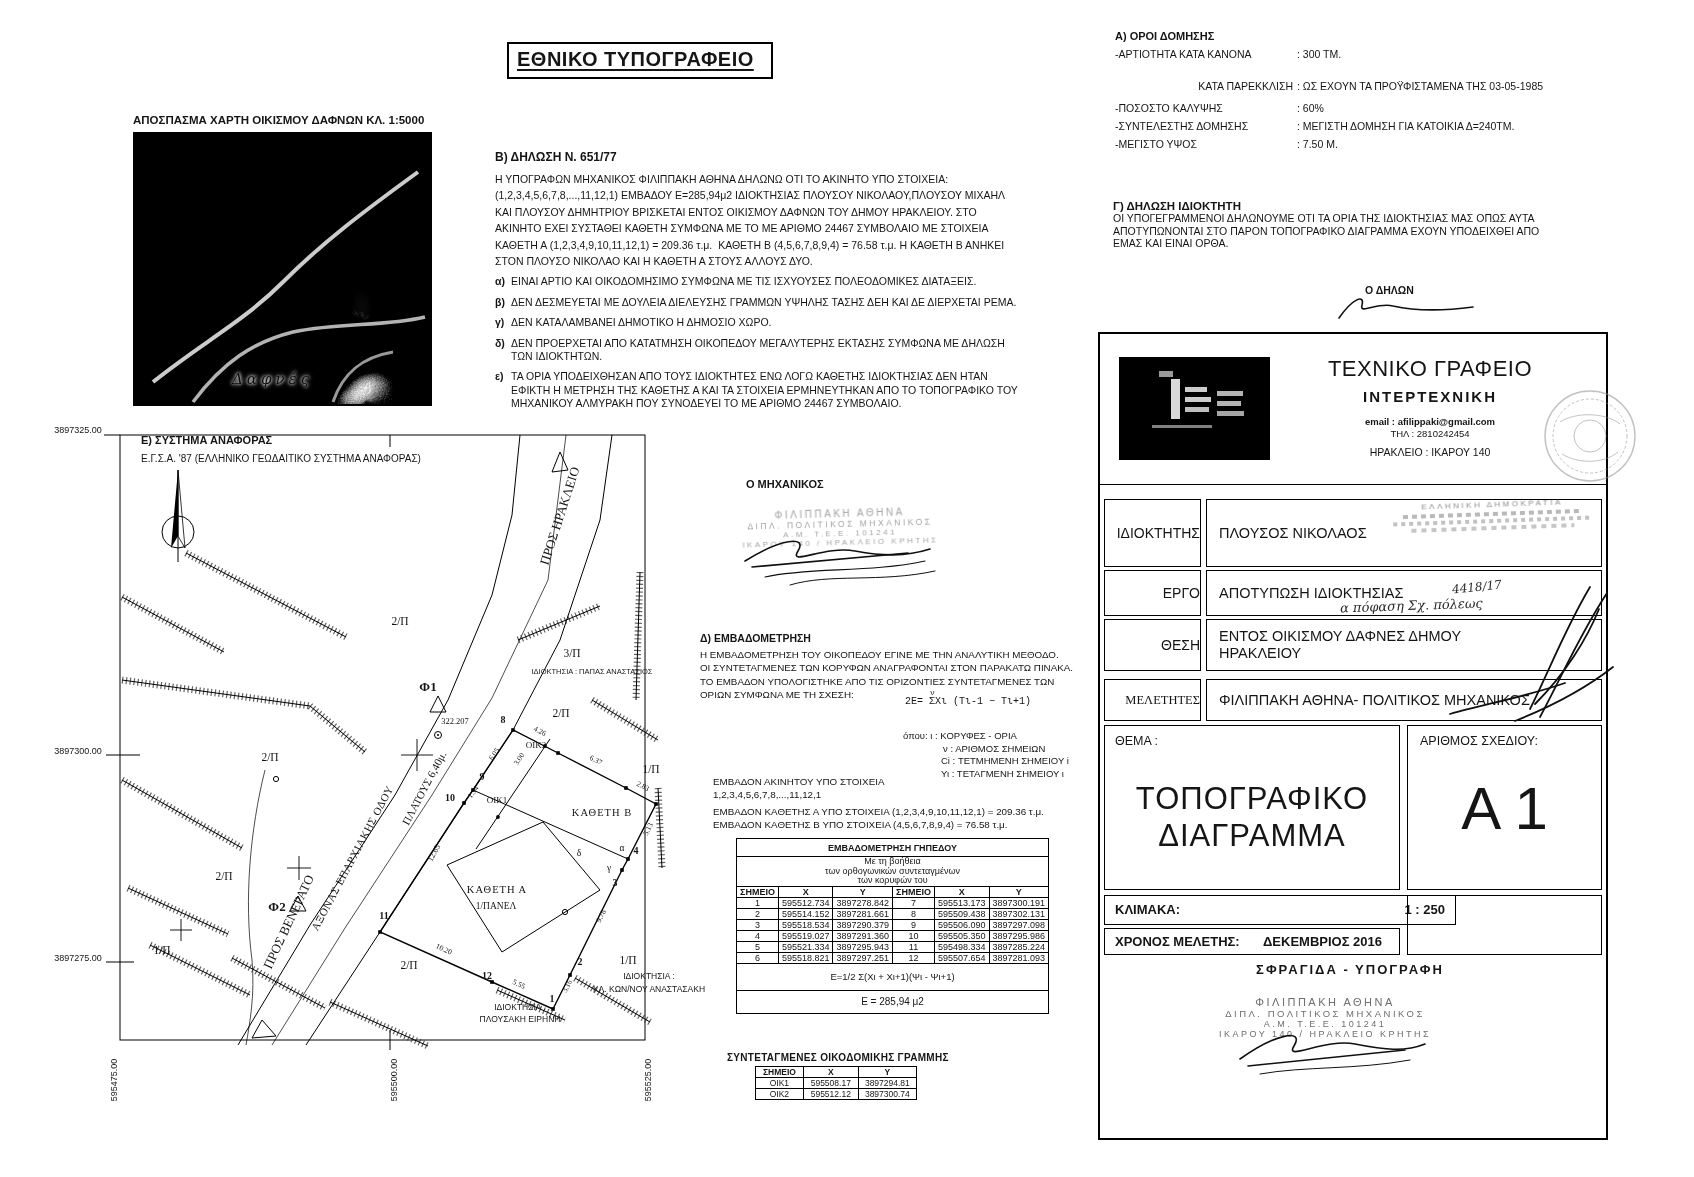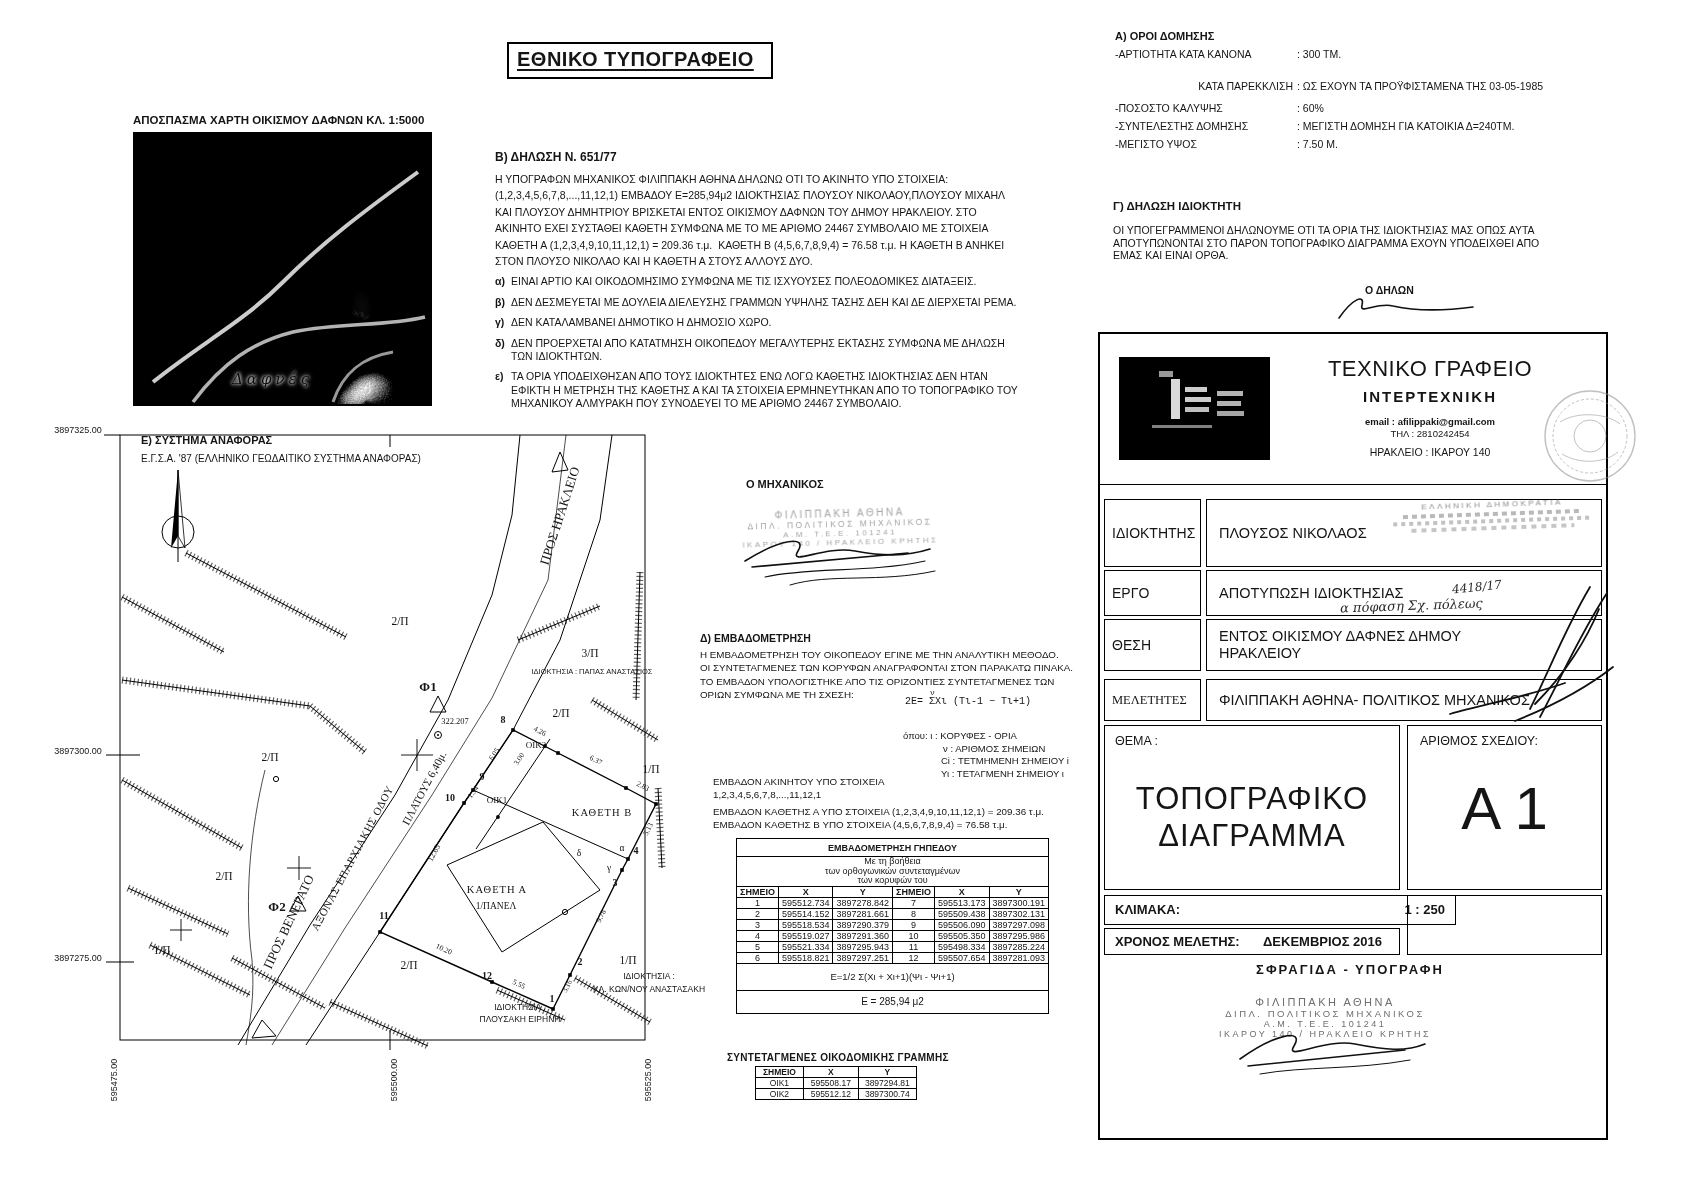--- a/index.html
+++ b/index.html
@@ -27,21 +27,21 @@
   .trow .lab{display:inline-block;width:182px;}
   .trow.r .lab{text-align:right;padding-right:4px;width:178px;}
   
   table.dt{border-collapse:collapse;background:#fff;margin-left:18px;}
   table.dt td,table.dt th{border:1.2px solid #000;font-size:9px;padding:0 3px;text-align:center;}
   .at-title{font-size:10.5px;font-weight:bold;height:17px;}
   .at-help{font-size:8px;line-height:9.5px;padding:2px 0;}
   
   .tb{position:absolute;left:1098px;top:332px;width:510px;height:808px;border:2.5px solid #000;box-sizing:border-box;background:#fff;}
   .tb .cell{position:absolute;border:1.5px solid #000;box-sizing:border-box;}
-  .tb .lab-cell{font-size:14px;display:flex;align-items:center;padding-left:7px;}
+  .tb .lab-cell{font-size:14px;display:flex;align-items:center;padding-left:7px;justify-content:flex-end;}
   .tb .val-cell{font-size:14.5px;display:flex;align-items:center;padding-left:12px;line-height:17px;}
   .stampline{color:#6e6e6e;letter-spacing:2.5px;filter:blur(.3px);}
   .fadedline{color:#8d8d8d;letter-spacing:2.5px;filter:blur(.45px);}
   .hand{font-family:"DejaVu Serif",serif;font-style:italic;color:#2a2a2a;}
   
   svg .thin{stroke:#000;stroke-width:1;fill:none;}
   svg .thin7{stroke:#000;stroke-width:.7;fill:none;}
   svg .thick{stroke:#000;stroke-width:1.4;fill:none;}
   svg .hl{stroke:#3c3c3c;stroke-width:7;stroke-dasharray:1.2 2.7;opacity:.8;fill:none;}
   svg .sig{stroke:#101010;stroke-width:1.6;fill:none;stroke-linecap:round;}
@@ -106,21 +106,21 @@
       </div>
     <div class="item">
         <span class="bu">ε)</span>
         <span>ΤΑ ΟΡΙΑ ΥΠΟΔΕΙΧΘΗΣΑΝ ΑΠΟ ΤΟΥΣ ΙΔΙΟΚΤΗΤΕΣ ΕΝΩ ΛΟΓΩ ΚΑΘΕΤΗΣ ΙΔΙΟΚΤΗΣΙΑΣ ΔΕΝ ΗΤΑΝ ΕΦΙΚΤΗ Η ΜΕΤΡΗΣΗ ΤΗΣ ΚΑΘΕΤΗΣ Α ΚΑΙ ΤΑ ΣΤΟΙΧΕΙΑ ΕΡΜΗΝΕΥΤΗΚΑΝ ΑΠΟ ΤΟ ΤΟΠΟΓΡΑΦΙΚΟ ΤΟΥ ΜΗΧΑΝΙΚΟΥ ΑΛΜΥΡΑΚΗ ΠΟΥ ΣΥΝΟΔΕΥΕΙ ΤΟ ΜΕ ΑΡΙΘΜΟ 24467 ΣΥΜΒΟΛΑΙΟ.</span>
       </div>
   </div>
 </div>
 
 <div class="abs" style="left:1113px;top:200px;width:432px;">
   <div class="b" style="font-size:11.5px;">Γ) ΔΗΛΩΣΗ ΙΔΙΟΚΤΗΤΗ</div>
-  <div style="font-size:10.5px;line-height:12.6px;margin-top:12px;">ΟΙ ΥΠΟΓΕΓΡΑΜΜΕΝΟΙ ΔΗΛΩΝΟΥΜΕ ΟΤΙ ΤΑ ΟΡΙΑ ΤΗΣ ΙΔΙΟΚΤΗΣΙΑΣ ΜΑΣ ΟΠΩΣ ΑΥΤΑ ΑΠΟΤΥΠΩΝΟΝΤΑΙ ΣΤΟ ΠΑΡΟΝ ΤΟΠΟΓΡΑΦΙΚΟ ΔΙΑΓΡΑΜΜΑ ΕΧΟΥΝ ΥΠΟΔΕΙΧΘΕΙ ΑΠΟ ΕΜΑΣ ΚΑΙ ΕΙΝΑΙ ΟΡΘΑ.</div>
+  <div style="font-size:10.5px;line-height:12.6px;margin-top:0;">ΟΙ ΥΠΟΓΕΓΡΑΜΜΕΝΟΙ ΔΗΛΩΝΟΥΜΕ ΟΤΙ ΤΑ ΟΡΙΑ ΤΗΣ ΙΔΙΟΚΤΗΣΙΑΣ ΜΑΣ ΟΠΩΣ ΑΥΤΑ ΑΠΟΤΥΠΩΝΟΝΤΑΙ ΣΤΟ ΠΑΡΟΝ ΤΟΠΟΓΡΑΦΙΚΟ ΔΙΑΓΡΑΜΜΑ ΕΧΟΥΝ ΥΠΟΔΕΙΧΘΕΙ ΑΠΟ ΕΜΑΣ ΚΑΙ ΕΙΝΑΙ ΟΡΘΑ.</div>
   <span class="abs b" style="left:252px;top:84px;font-size:10.5px;">Ο ΔΗΛΩΝ</span>
   <svg class="abs" style="left:218px;top:92px;" width="150" height="35">
     <path class="sig" d="M8,26 C22,6 34,2 31,13 C28,23 46,10 62,14 C80,18 104,20 142,15"></path>
   </svg>
 </div>
 
 <div class="tb">
 
   <svg class="abs" style="left:19px;top:23px;" width="151" height="103">
     <rect width="151" height="103" fill="#000"></rect>
@@ -496,21 +496,21 @@
   <span class="cl cad" style="left:289px;top:922px;font-size:13px;transform:translate(-50%,-50%) rotate(-65deg);">ΠΡΟΣ ΒΕΝΕΡΑΤΟ</span>
   <span class="cl cad" style="left:352px;top:858px;font-size:11px;letter-spacing:.5px;transform:translate(-50%,-50%) rotate(-62deg);">ΑΞΟΝΑΣ ΕΠΑΡΧΙΑΚΗΣ ΟΔΟΥ</span>
   <span class="cl cad" style="left:424px;top:788px;font-size:11px;transform:translate(-50%,-50%) rotate(-62deg);">ΠΛΑΤΟΥΣ 6,40μ.</span>
   <span class="cl cad" style="left:434px;top:853px;font-size:8px;transform:translate(-50%,-50%) rotate(-62deg);">12.65</span>
 
   <span class="cl cad" style="left:400px;top:621px;font-size:11.5px;transform:translate(-50%,-50%);">2/Π</span>
   <span class="cl cad" style="left:561px;top:713px;font-size:11.5px;transform:translate(-50%,-50%);">2/Π</span>
   <span class="cl cad" style="left:270px;top:757px;font-size:11.5px;transform:translate(-50%,-50%);">2/Π</span>
   <span class="cl cad" style="left:224px;top:876px;font-size:11.5px;transform:translate(-50%,-50%);">2/Π</span>
   <span class="cl cad" style="left:409px;top:965px;font-size:11.5px;transform:translate(-50%,-50%);">2/Π</span>
-  <span class="cl cad" style="left:572px;top:653px;font-size:11.5px;transform:translate(-50%,-50%);margin-left:18px;">3/Π</span>
+  <span class="cl cad" style="left:572px;top:653px;font-size:11.5px;transform:translate(-50%,-50%);">3/Π</span>
   <span class="cl cad" style="left:651px;top:769px;font-size:11.5px;transform:translate(-50%,-50%);">1/Π</span>
   <span class="cl cad" style="left:628px;top:960px;font-size:11.5px;transform:translate(-50%,-50%);">1/Π</span>
   <span class="cl cad" style="left:162px;top:950px;font-size:11.5px;transform:translate(-50%,-50%);">1/Π</span>
 
   <span class="cl" style="left:592px;top:671px;font-size:7.5px;transform:translate(-50%,-50%);">ΙΔΙΟΚΤΗΣΙΑ : ΠΑΠΑΣ ΑΝΑΣΤΑΣΙΟΣ</span>
   <span class="cl b cad" style="left:428px;top:687px;font-size:13px;transform:translate(-50%,-50%);">Φ1</span>
   <span class="cl cad" style="left:455px;top:721px;font-size:8.5px;transform:translate(-50%,-50%);">322.207</span>
   <span class="cl b cad" style="left:277px;top:907px;font-size:13px;transform:translate(-50%,-50%);">Φ2</span>
   <span class="cl cad" style="left:602px;top:812px;font-size:10.5px;letter-spacing:1px;transform:translate(-50%,-50%);">ΚΑΘΕΤΗ  Β</span>
   <span class="cl cad" style="left:497px;top:889px;font-size:10.5px;letter-spacing:1px;transform:translate(-50%,-50%);">ΚΑΘΕΤΗ  Α</span>

